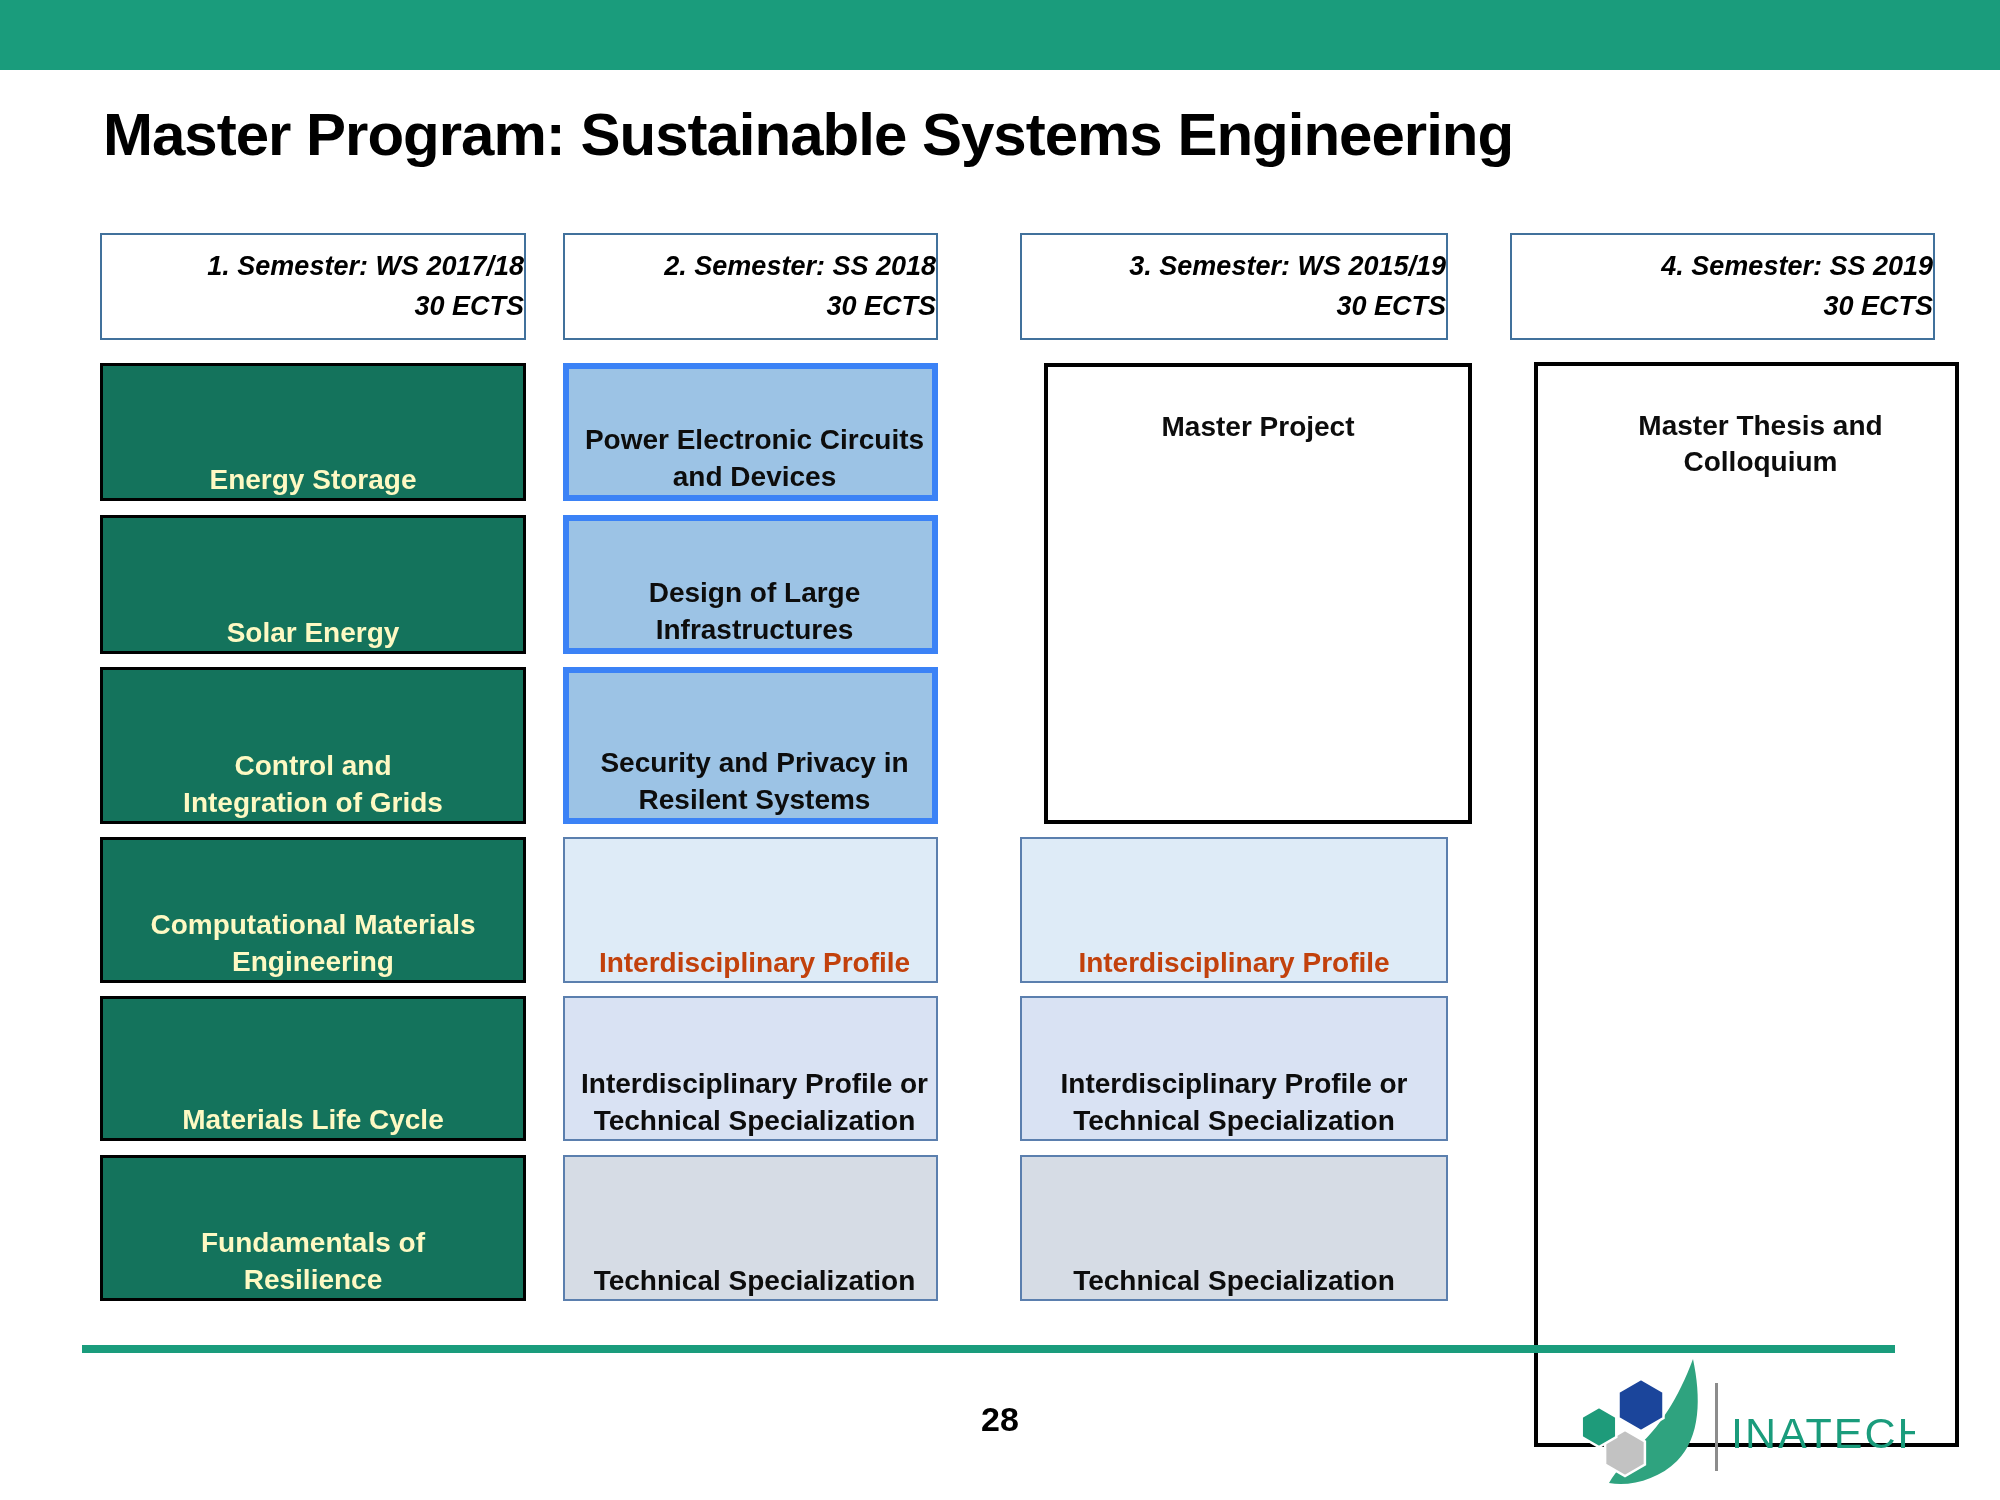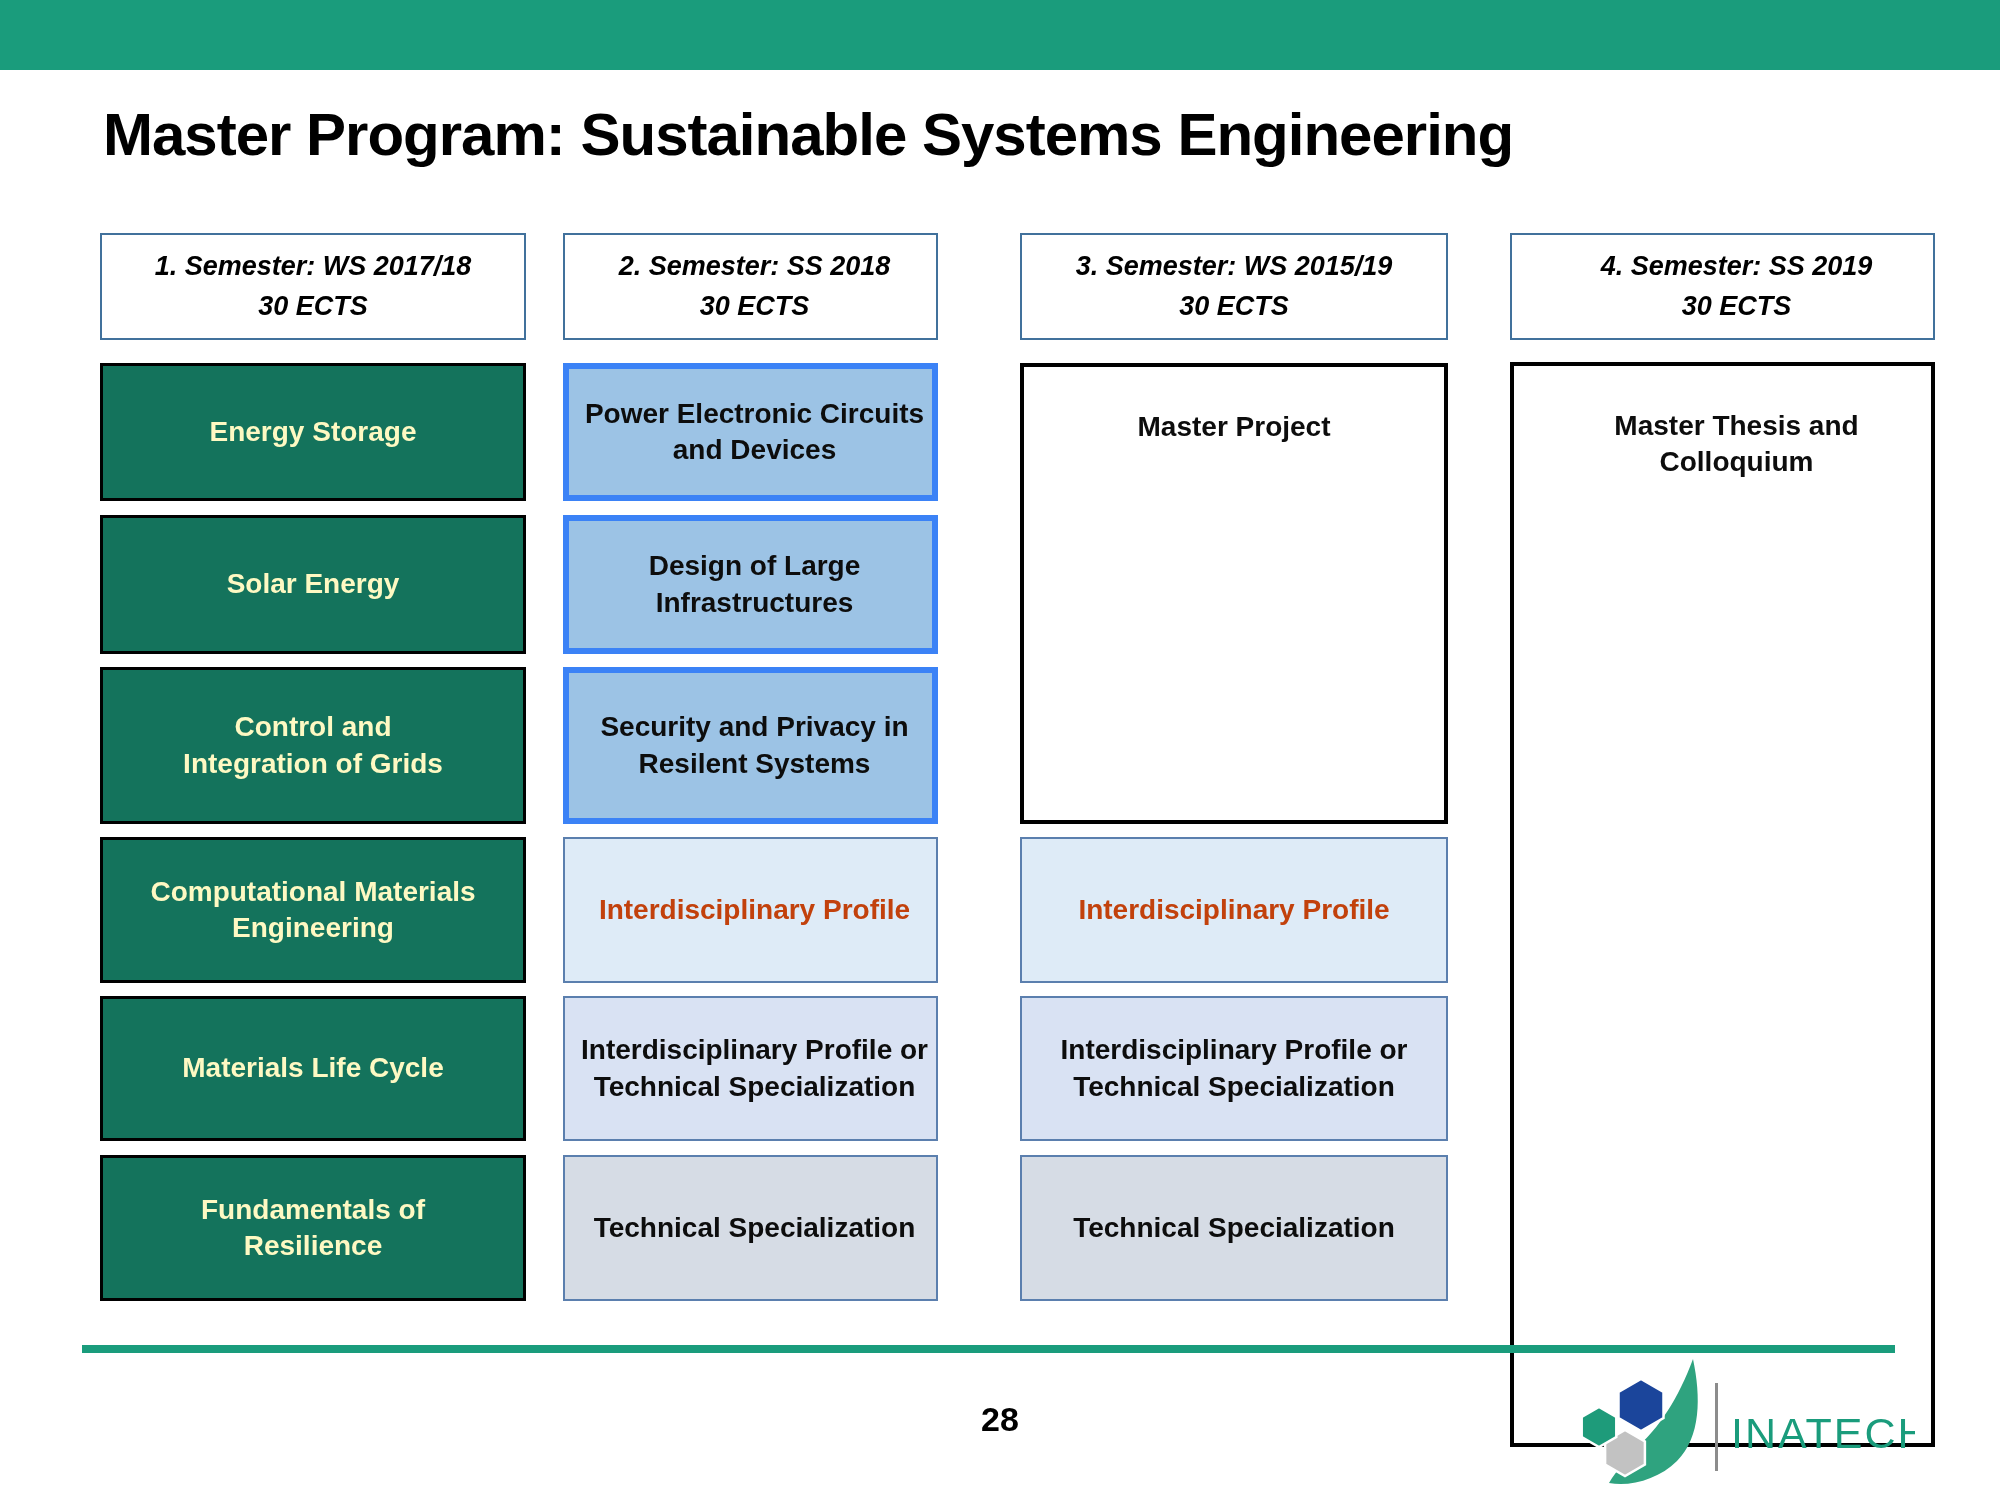--- a/index.html
+++ b/index.html
@@ -7,21 +7,21 @@
     position:relative;width:2000px;height:1500px;background:#fff;overflow:hidden;
     font-family:"Liberation Sans", sans-serif;
   }
   .top-bar{position:absolute;left:0;top:0;width:2000px;height:70px;background:#1A9C7C;}
   .title{
     position:absolute;left:103px;top:100px;margin:0;width:1800px;
     font-size:60px;font-weight:bold;color:#000;letter-spacing:-1px;
   }
   .box{
     position:absolute;box-sizing:border-box;
-    display:flex;align-items:center;justify-content:center;text-align:center;
+    display:flex;align-items:flex-end;justify-content:center;text-align:center;
     white-space:pre-line;font-weight:bold;font-size:28px;line-height:1.3;
   }
   
   .c1{left:100px;width:426px;}
   .c2{left:563px;width:375px;padding-left:8px;}
   .c3{left:1020px;width:428px;}
   .c4{left:1510px;width:425px;padding-left:28px;}
   
   .rh{top:233px;height:107px;}
   .r1{top:363px;height:138px;}
@@ -35,21 +35,21 @@
   
   .hdr{
     background:#fff;border:2px solid #41719C;color:#000;
     font-style:italic;font-size:27px;flex-direction:column;line-height:1.45;
   }
   .green{background:#14735C;border:3px solid #000;color:#fef9c3;}
   .mblue{background:#9CC3E5;border:6px solid #3b82f6;color:#0d0d0d;}
   .lblue{background:#DEEBF7;border:2px solid #5B7FAE;color:#c2410c;}
   .lav{background:#D9E2F3;border:2px solid #5B7FAE;color:#0d0d0d;}
   .grayb{background:#D6DCE5;border:2px solid #5B7FAE;color:#0d0d0d;}
-  .whitebox{background:#fff;border:4px solid #000;color:#0d0d0d;align-items:flex-start;padding-top:42px;}
+  .whitebox{background:#fff;border:4px solid #000;color:#0d0d0d;align-items:flex-start;padding-top:42px;margin-left:24px;}
   .footer-rule{position:absolute;left:82px;top:1345px;width:1813px;height:8px;background:#1A9C7C;}
   .page-number{
     position:absolute;left:0;top:1400px;width:2000px;text-align:center;
     font-size:34px;font-weight:bold;color:#000;
   }
   .logo{position:absolute;left:1565px;top:1355px;width:350px;height:135px;}
 </style>
 </head>
 <body>
 

